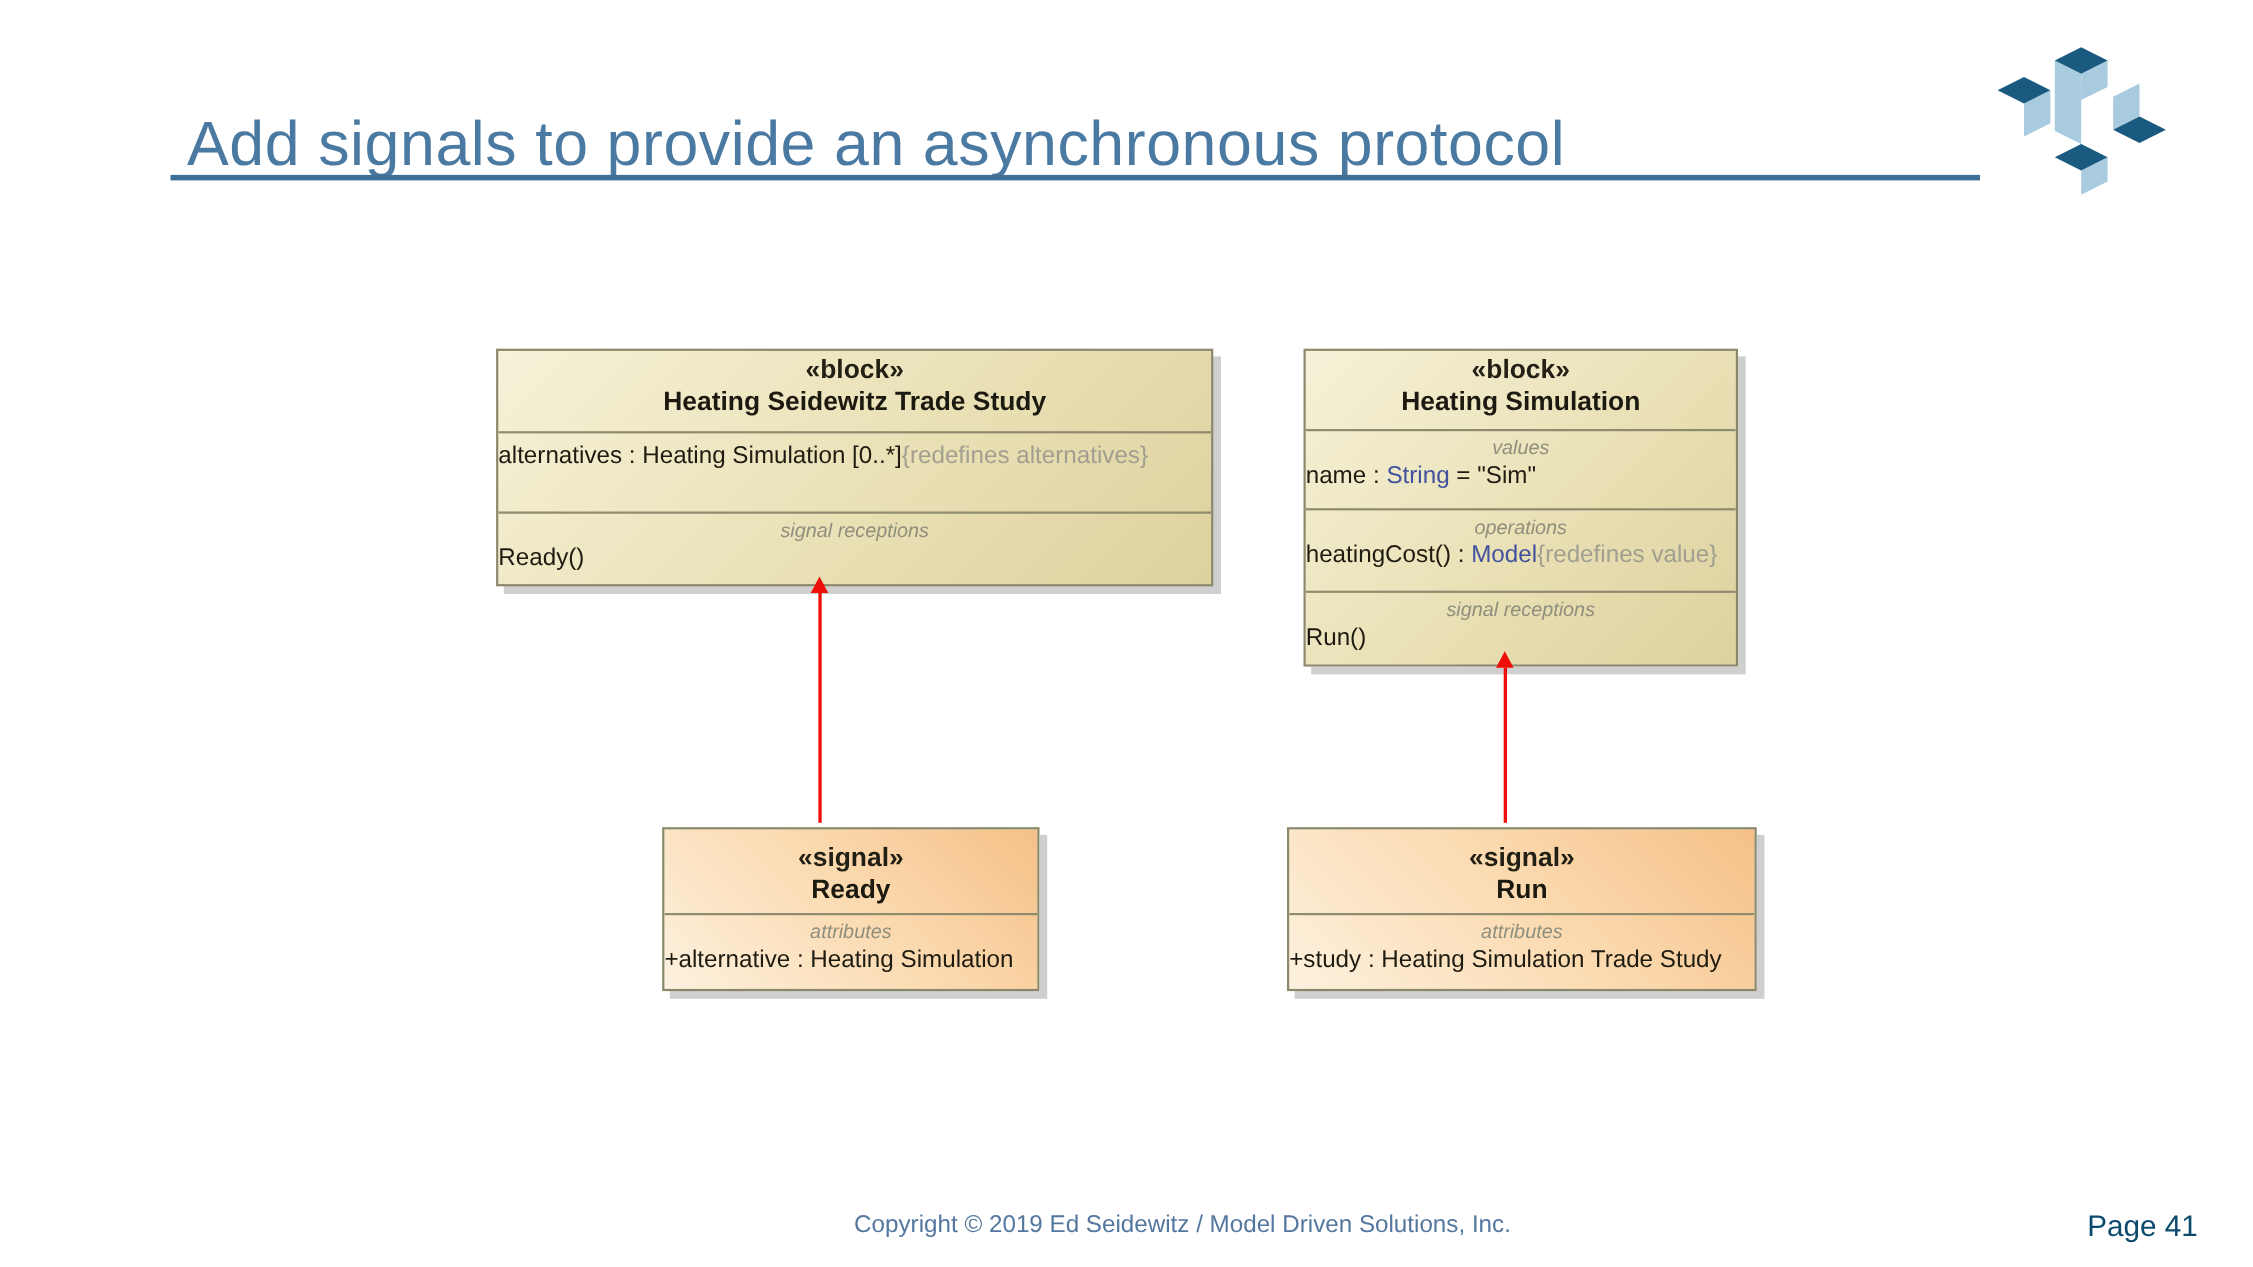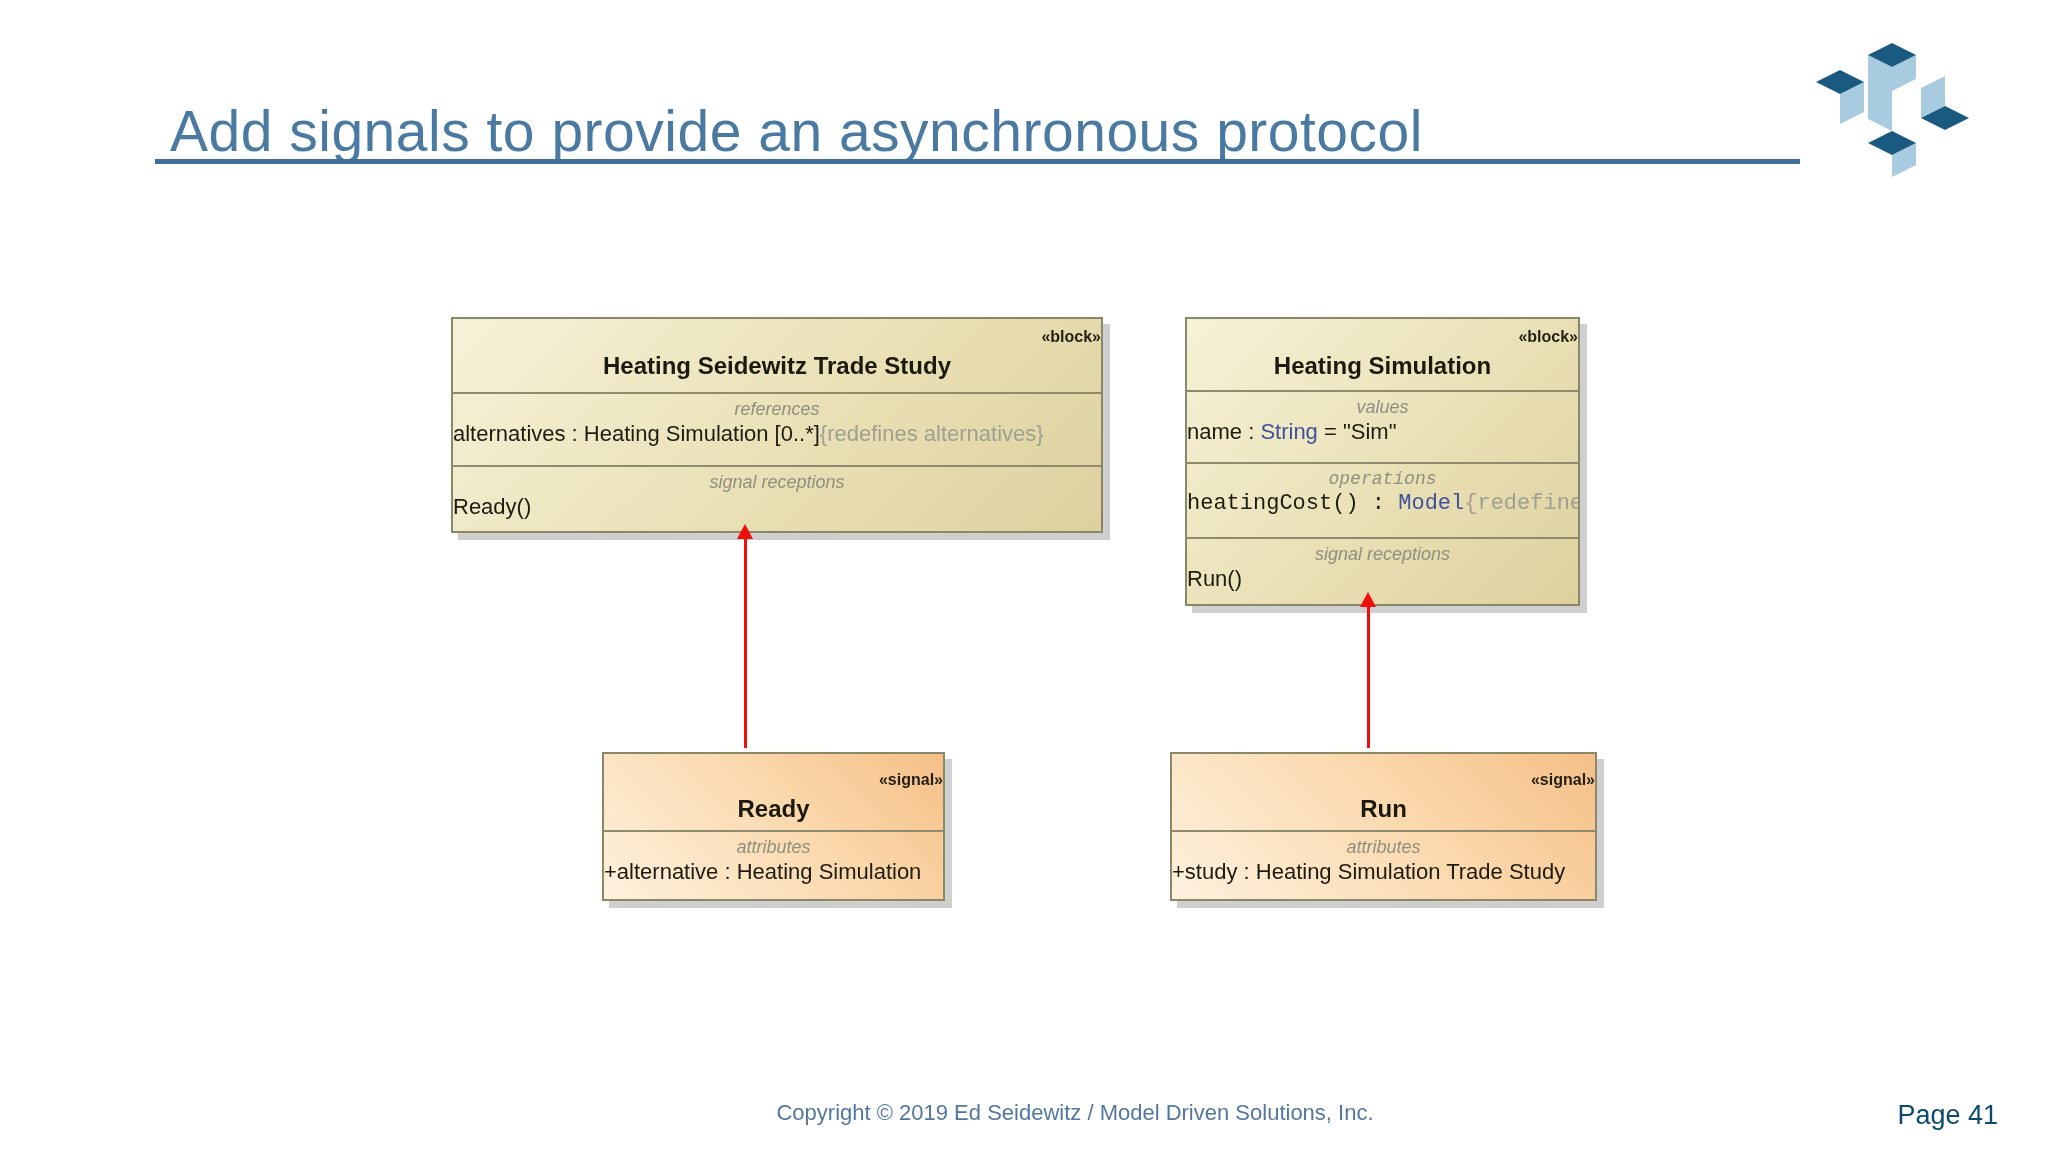--- a/index.html
+++ b/index.html
@@ -20,39 +20,39 @@
   
   .uml-block{
     position:absolute;border:2px solid #8b8769;box-sizing:border-box;
     box-shadow:7px 7px 0 rgba(148,148,148,.45);
     display:flex;flex-direction:column;overflow:hidden;
   }
   .fill-khaki{background:linear-gradient(135deg,#f6f2d8 0%,#e9e0b5 55%,#ddd19e 100%);}
   .fill-peach{background:linear-gradient(45deg,#fdf1de 0%,#fbd9ae 55%,#f5c088 100%);}
   .hdr{text-align:center;padding-top:6px;}
   .sig .hdr{padding-top:14px;}
-  .stereo{font-size:16px;line-height:24px;font-weight:bold;color:#221f14;text-align:right;}
+  .stereo{font-size:24px;line-height:24px;font-weight:bold;color:#221f14;}
   .bname{font-size:24px;line-height:28px;font-weight:bold;color:#1c1910;margin-top:3px;}
   .comp{border-top:2px solid #8f8b6e;padding-top:5px;box-sizing:border-box;}
   .clabel{font-size:18px;line-height:20px;font-style:italic;color:#8f8f7e;text-align:center;}
   .cline{
     font-size:22px;line-height:24px;color:#1e1b10;text-align:left;
     padding:3px 2px 0 0;white-space:nowrap;overflow:hidden;
   }
   .type{color:#41519d;}
   .gray{color:#a09f90;}
   
   .b-trade{left:451px;top:317px;width:652px;height:216px;}
   .b-trade .hdr{height:67px;}
   .b-trade .c0{height:73px;}
   .b-trade .c1{flex:1;}
   .b-heat{left:1185px;top:317px;width:395px;height:289px;}
   .b-heat .hdr{height:65px;}
   .b-heat .c0{height:72px;}
-  .b-heat .c1{height:75px;font-family:Liberation Mono, monospace;}
+  .b-heat .c1{height:75px;}
   .b-heat .c2{flex:1;}
   .b-ready{left:602px;top:752px;width:343px;height:149px;}
   .b-run{left:1170px;top:752px;width:427px;height:149px;}
   .sig .hdr{height:62px;}
   .sig .c0{flex:1;}
   
   .arrow{position:absolute;width:18px;display:flex;flex-direction:column;align-items:center;}
   .arrow .head{width:0;height:0;border-left:8px solid transparent;border-right:8px solid transparent;border-bottom:15px solid #ee1008;}
   .arrow .line{width:3px;background:#ee1008;}
   .arrow-ready{left:736px;top:524px;}
@@ -87,21 +87,20 @@
   <polygon points="135,70 159,82 135,94 111,82" fill="#1a5a80"></polygon>
   <polygon points="82,95 106,107 82,119 58,107" fill="#1a5a80"></polygon>
 </svg>
 
 <div class="uml-block fill-khaki b-trade">
   <div class="hdr">
     <div class="stereo">«block»</div>
     <div class="bname">Heating Seidewitz Trade Study</div>
   </div>
   <div class="comp c0">
-    <div class="clabel">references</div>
     <div class="cline"><span>alternatives : Heating Simulation [0..*]</span><span class="type"></span><span></span><span class="gray">{redefines alternatives}</span></div>
   </div>
   <div class="comp c1">
     <div class="clabel">signal receptions</div>
     <div class="cline"><span>Ready()</span></div>
   </div>
 </div>
 
 <div class="uml-block fill-khaki b-heat">
   <div class="hdr">

